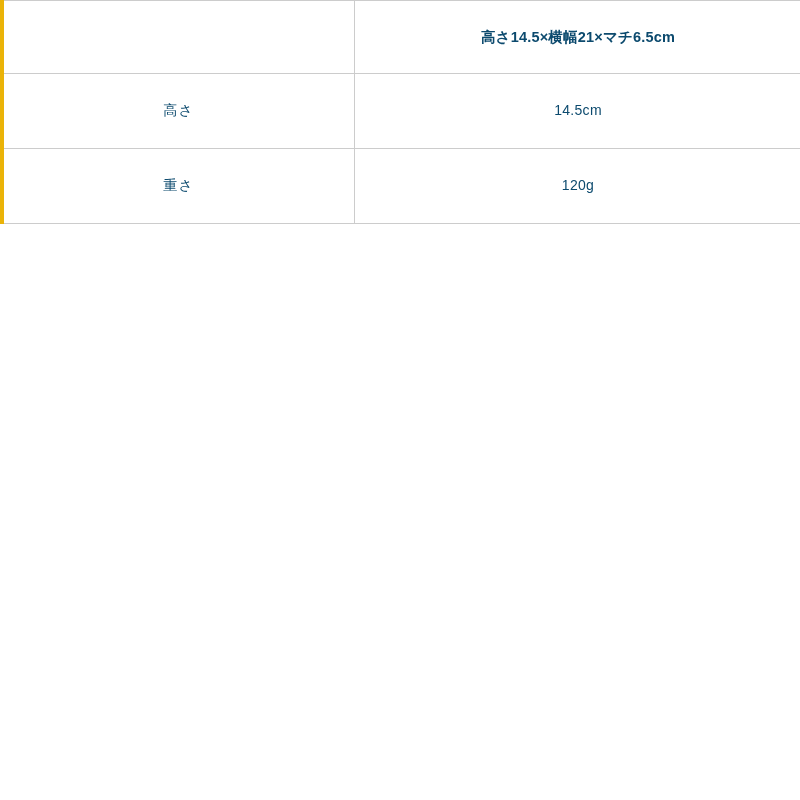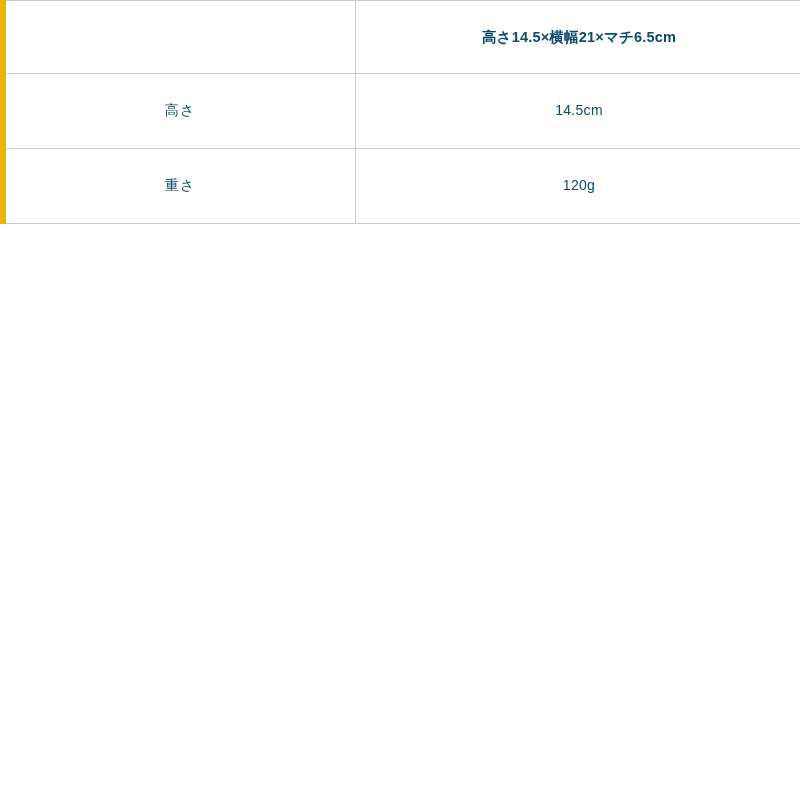--- a/index.html
+++ b/index.html
@@ -33,21 +33,21 @@
   table.spec-table td {
     border: 1px solid #cccccc;
     padding: 12px;
     text-align: center;
     vertical-align: middle;
     font-size: 14px;
     line-height: 1.4;
     color: #0c4a6e;
   }
   
-  table.spec-table tr td:first-child { border-left: 6px solid #eab308; }
+  table.spec-table tr td:first-child { border-left: 4px solid #eab308; }
   table.spec-table tr td:last-child { border-right: 1px solid #cccccc; }
 
   .head-row td {
     height: 48px;
   }
   .head-row .head-empty {
     border-top: 1px solid #cccccc;
   }
   .head-row .head-title {
     font-weight: bold;

